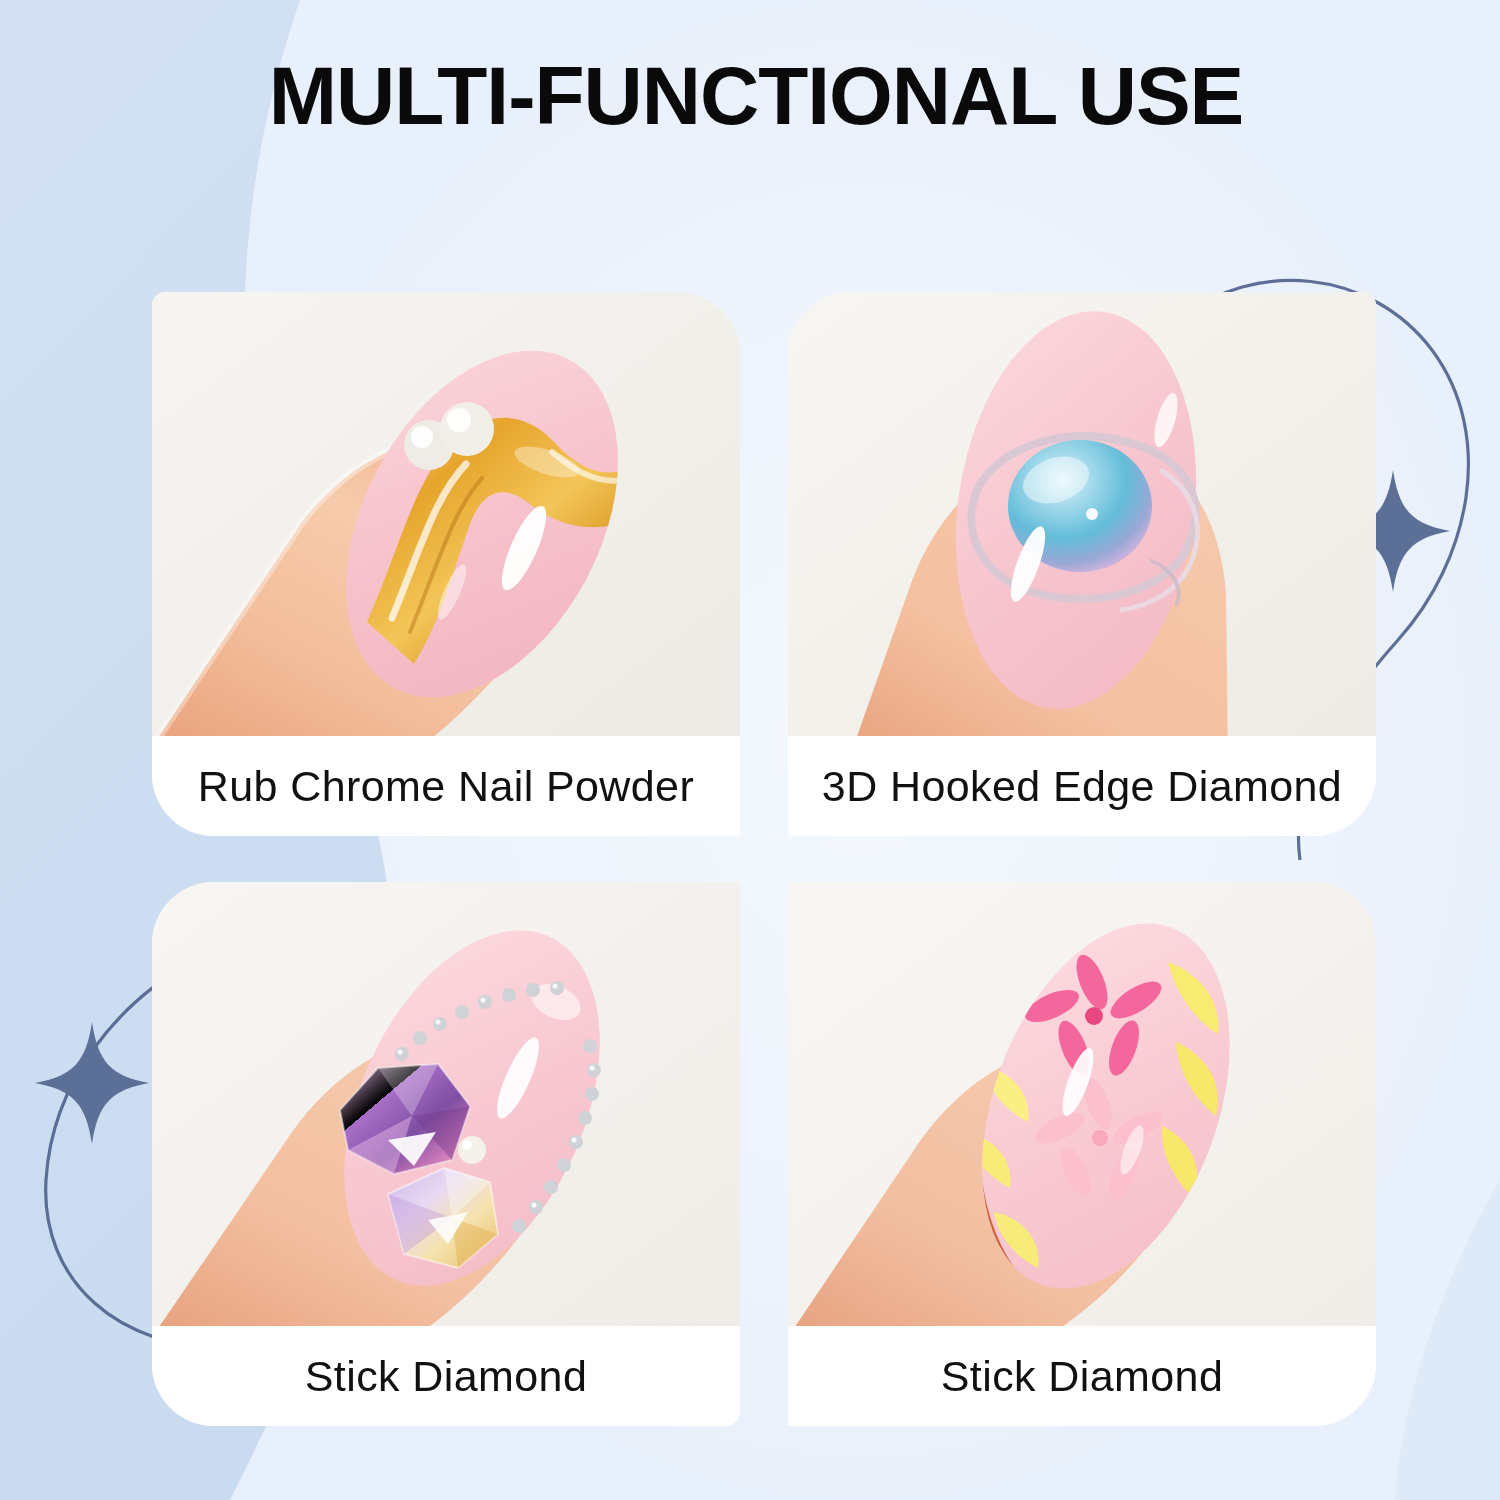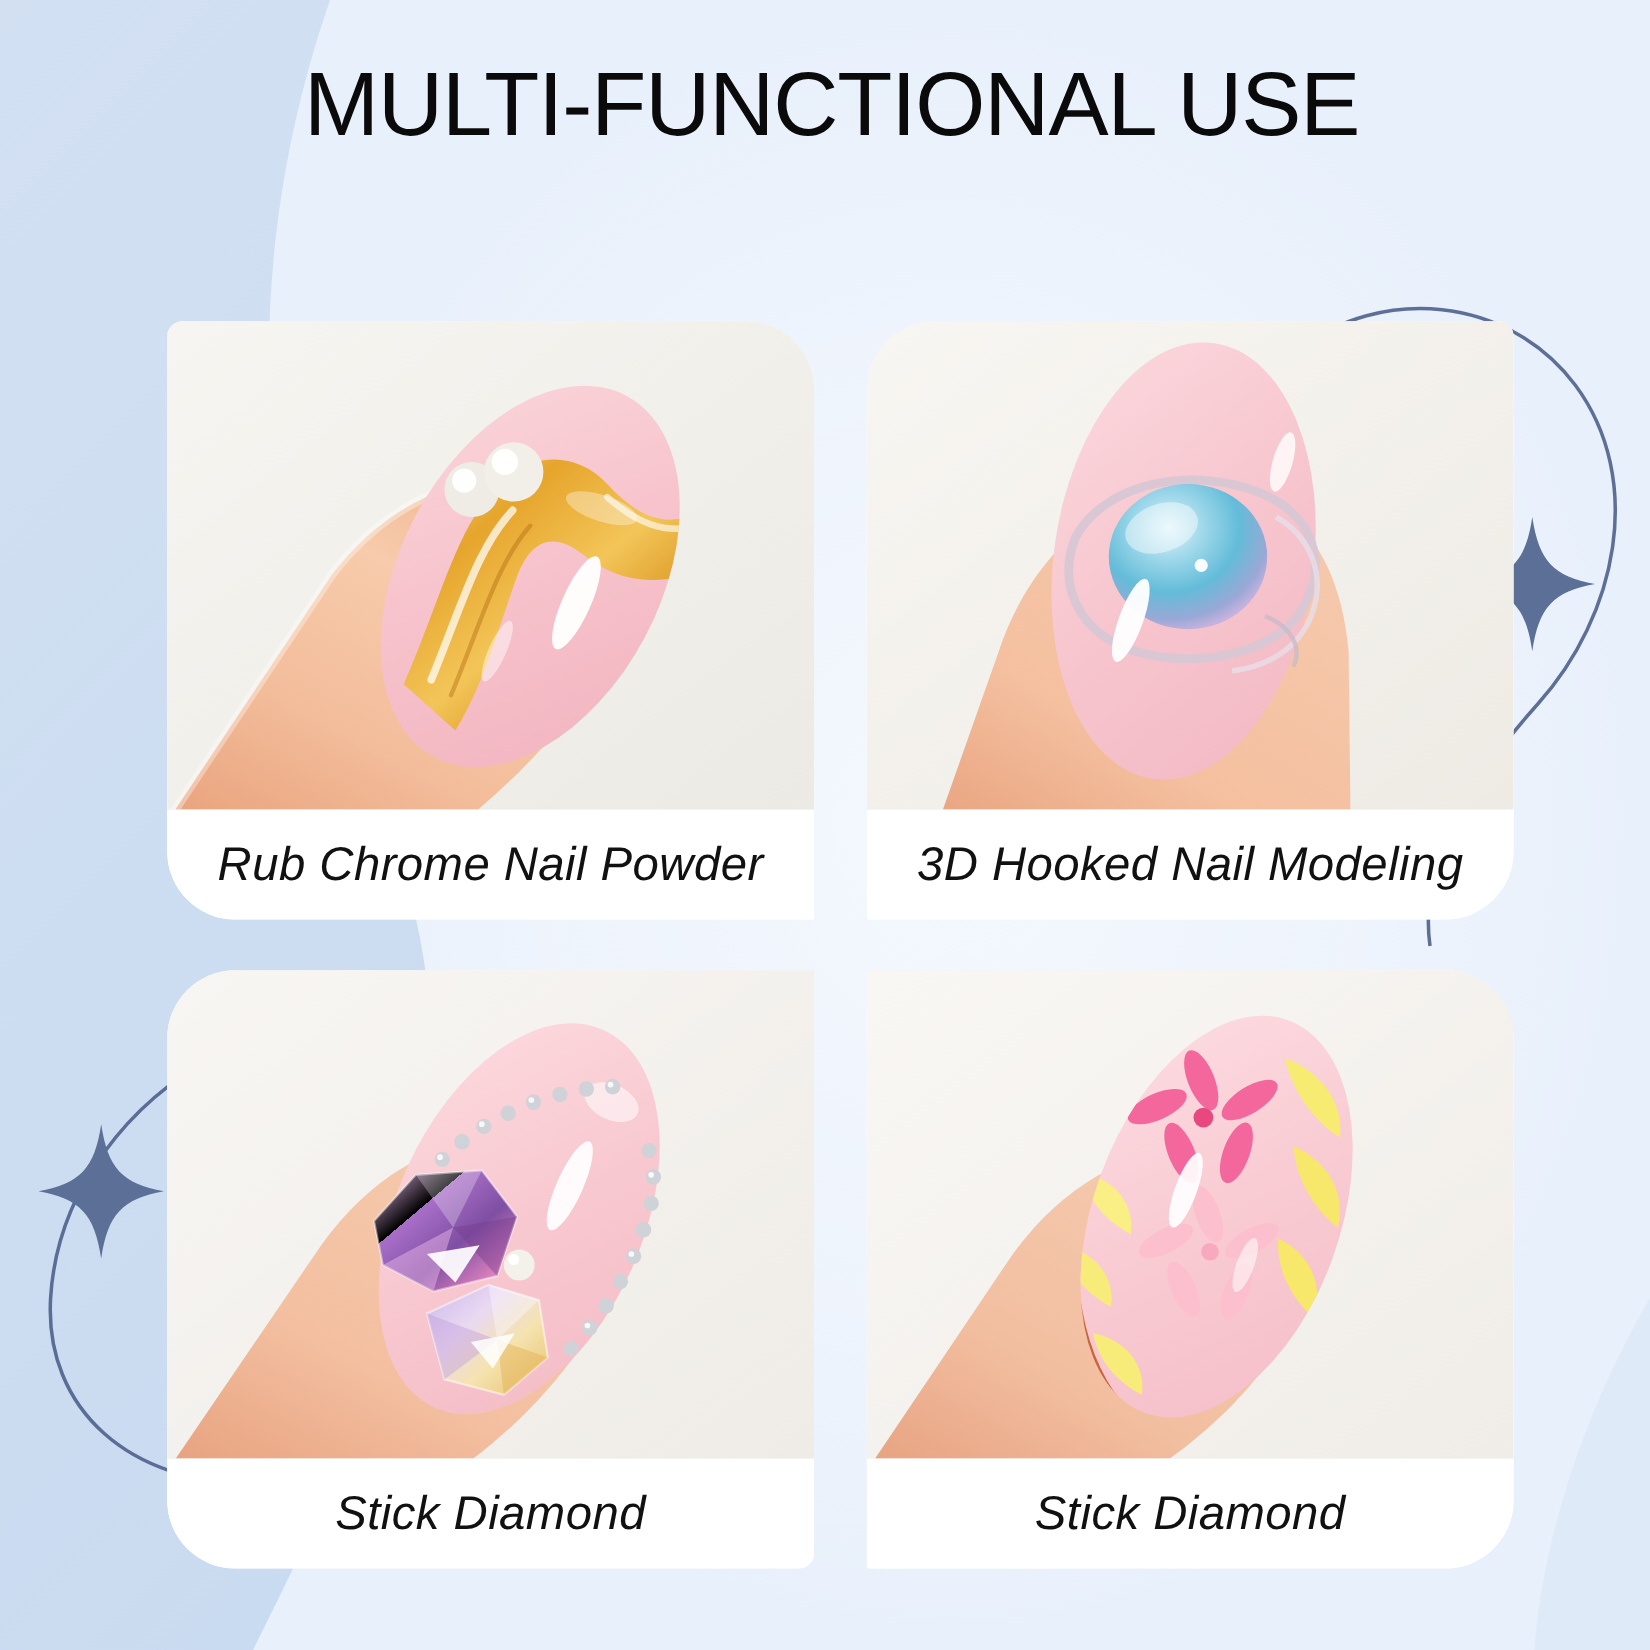--- a/index.html
+++ b/index.html
@@ -13,21 +13,21 @@
   
   #bg { position:absolute; inset:0; z-index:0; }
 
   
   .title-wrap{
     position:absolute; left:0; top:48px; width:1500px;
     text-align:center; z-index:6;
   }
   .title-line{
     font-family:"Liberation Sans", sans-serif;
-    font-weight:normal;
+    font-weight:bold;
     font-size:82px;
     line-height:1.18;
     letter-spacing:-1px;
     color:#0a0a0a;
     white-space:nowrap;
     margin-left:12px;
   }
 
   
   .grid{
@@ -40,21 +40,20 @@
     column-gap:48px;
     row-gap:46px;
     z-index:5;
   }
   .card{
     position:relative;
     background:#ffffff;
     overflow:hidden;
     display:flex;
     flex-direction:column;
-    font-style:italic;
   }
   .card.r0c0{ border-radius:14px 62px 0 62px; }
   .card.r0c1{ border-radius:62px 14px 62px 0; }
   .card.r1c0{ border-radius:62px 0 14px 62px; }
   .card.r1c1{ border-radius:0 62px 62px 2px; }
 
   .photo{
     position:relative;
     height:444px;
     overflow:hidden;
@@ -245,21 +244,21 @@
           <ellipse cx="292" cy="214" rx="72" ry="66" fill="url(#cab2)"></ellipse>
           <ellipse cx="268" cy="188" rx="34" ry="22" transform="rotate(-18 268 188)" fill="rgba(255,255,255,.45)"></ellipse>
           <circle cx="304" cy="222" r="6" fill="#ffffff" opacity=".95"></circle>
 
           <ellipse cx="240" cy="272" rx="11" ry="40" transform="rotate(20 240 272)" fill="rgba(255,255,255,.95)"></ellipse>
           <ellipse cx="378" cy="128" rx="9" ry="28" transform="rotate(16 378 128)" fill="rgba(255,255,255,.8)"></ellipse>
         </g>
       </svg>
     </div>
     <div class="caption">
-      <span>3D Hooked Nail Modeling</span>
+      <span>3D Hooked Edge Diamond</span>
     </div>
   </div>
 
   <div class="card r1c0">
     <div class="photo">
       <svg class="scene" viewBox="0 0 588 444" preserveAspectRatio="xMidYMid slice">
         <defs>
           <linearGradient id="bgw3" x1="0" y1="0" x2="1" y2="1">
             <stop offset="0%" stop-color="#f8f6f3"></stop>
               <stop offset="100%" stop-color="#efece7"></stop>

